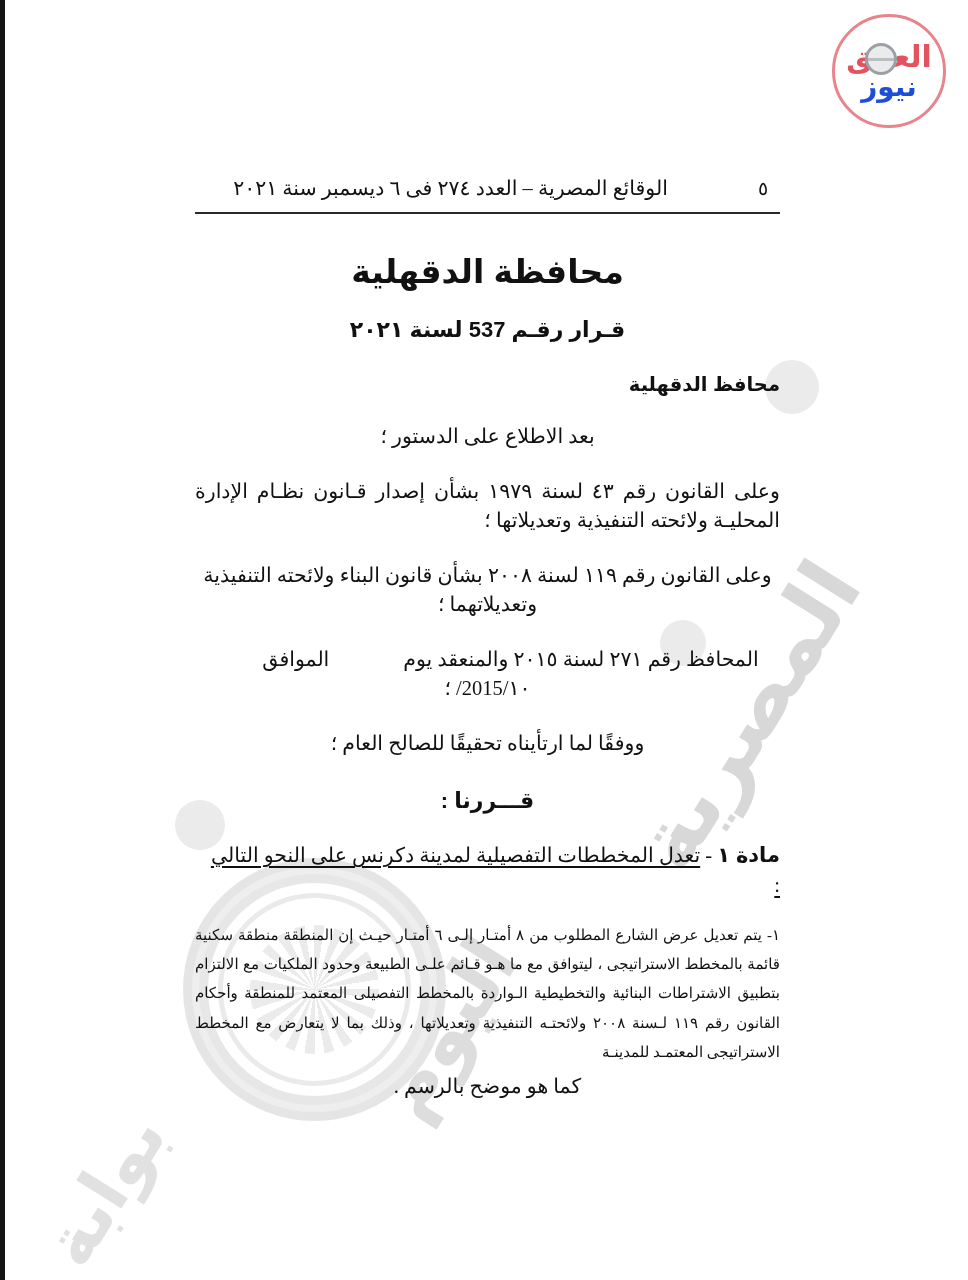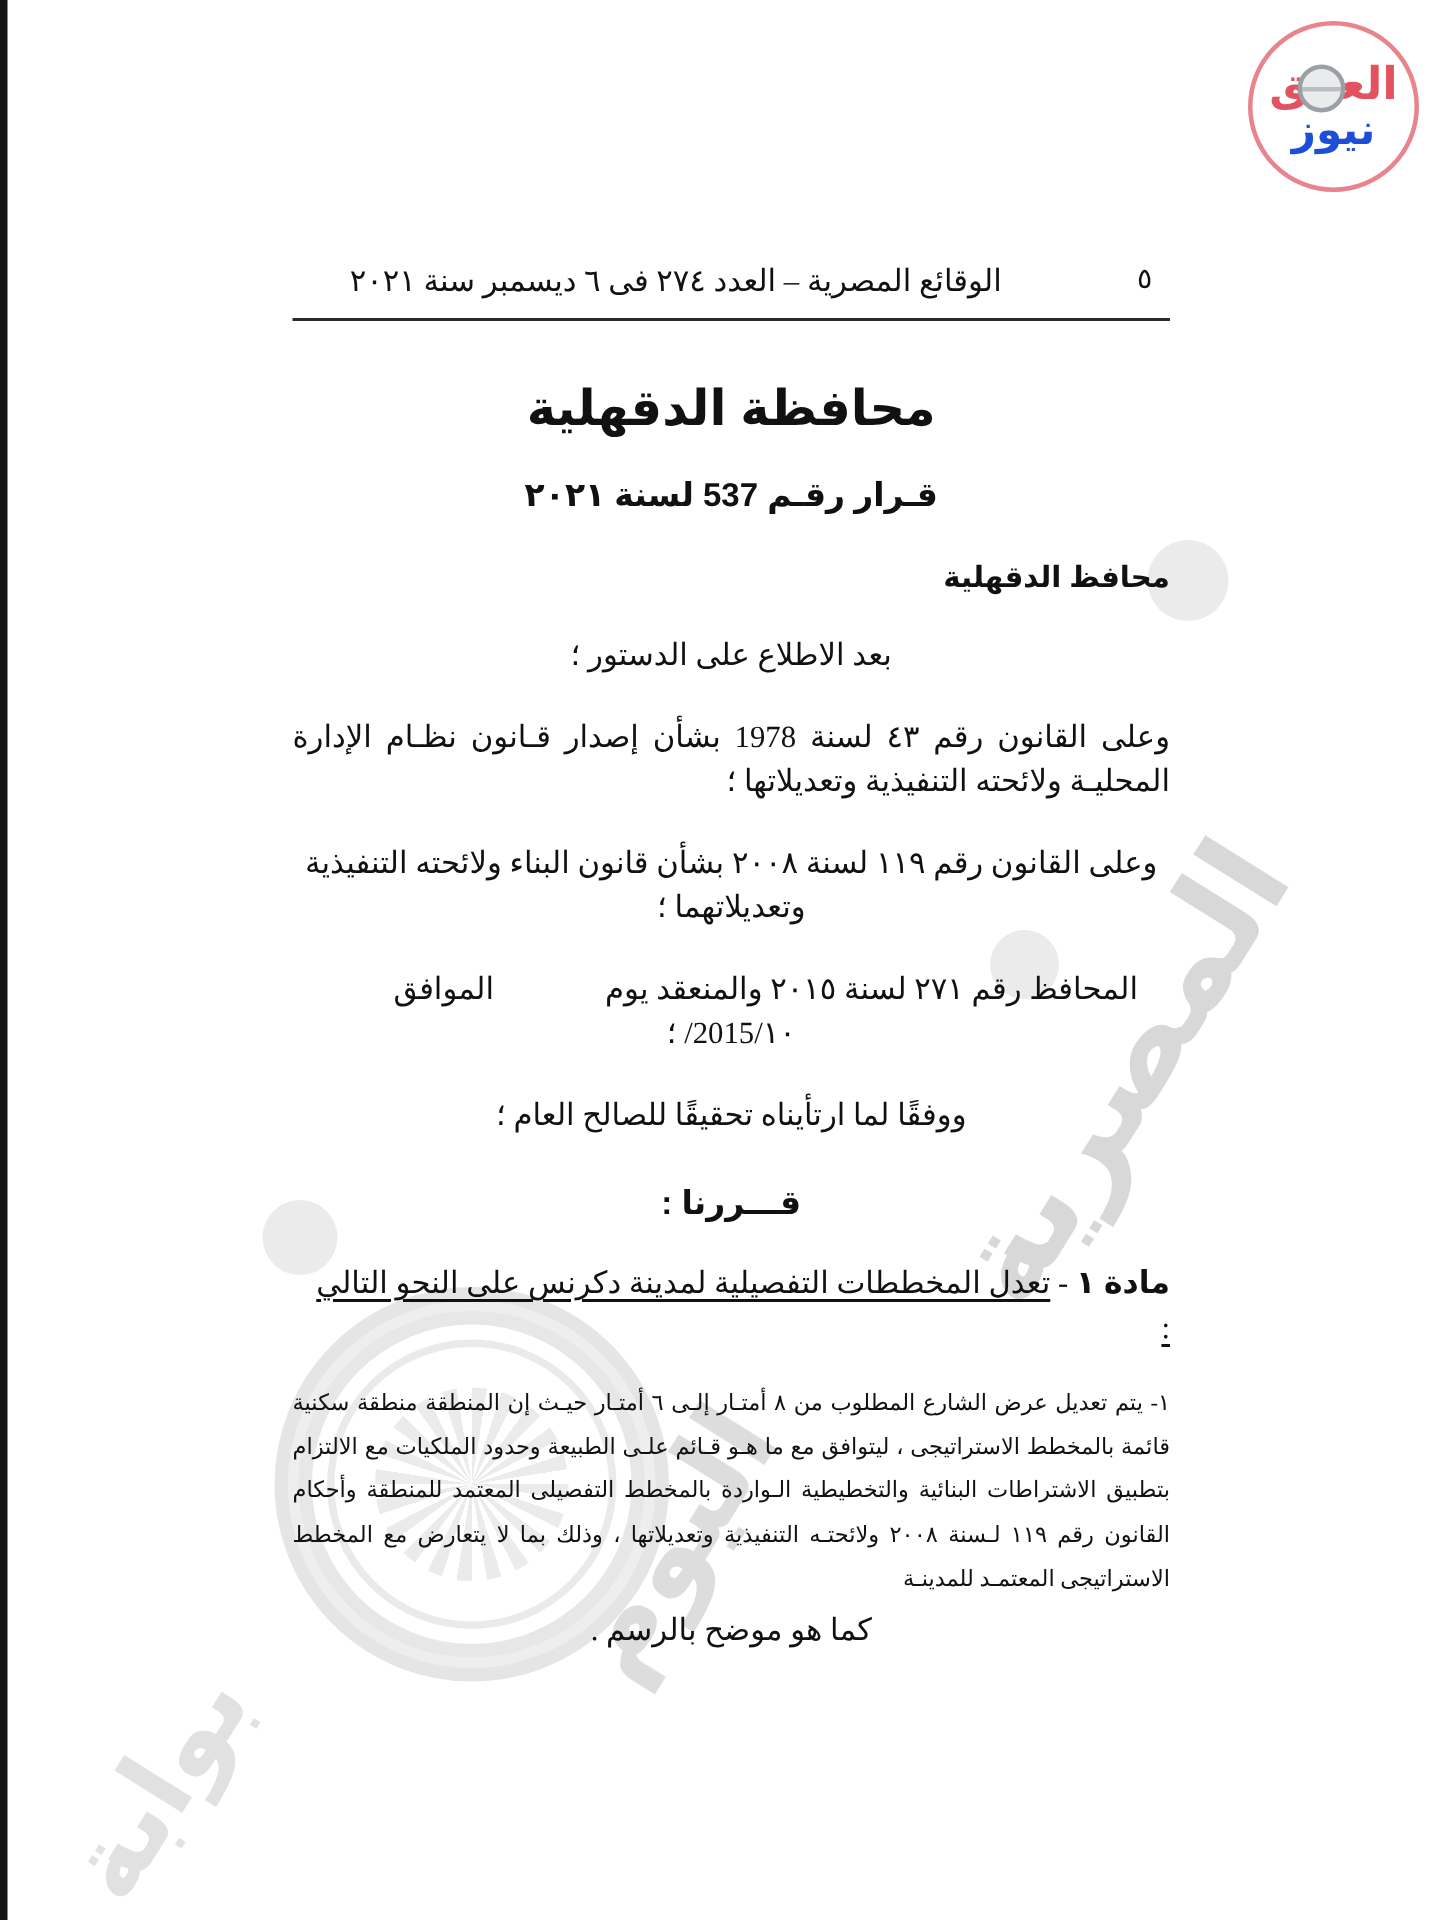--- a/index.html
+++ b/index.html
@@ -161,21 +161,21 @@
   
   .content {
     position: relative;
     z-index: 2;
     padding: 0 188px 0 190px;
   }
 
   .running-head {
     display: flex;
     flex-direction: row-reverse;
-    align-items: flex-start;
+    align-items: flex-end;
     justify-content: space-between;
     padding-top: 176px;
     font-size: 20.5px;
     line-height: 1.2;
   }
 
   .rh-title {
     flex: 1;
     text-align: center;
     padding-right: 52px;
@@ -312,21 +312,21 @@
     <div class="rule"></div>
 
     <div class="doc-title">محافظة الدقهلية</div>
 
     <div class="doc-subtitle">قـرار رقـم 537 لسنة ٢٠٢١</div>
 
     <div class="signer">محافظ الدقهلية</div>
 
     <div class="para centered">بعد الاطلاع على الدستور ؛</div>
 
-    <div class="para justified">وعلى القانون رقم ٤٣ لسنة 1978 بشأن إصدار قـانون نظـام الإدارة المحليـة ولائحته التنفيذية وتعديلاتها ؛</div>
+    <div class="para justified">وعلى القانون رقم ٤٣ لسنة ١٩٧٩ بشأن إصدار قـانون نظـام الإدارة المحليـة ولائحته التنفيذية وتعديلاتها ؛</div>
 
     <div class="para centered">وعلى القانون رقم ١١٩ لسنة ٢٠٠٨ بشأن قانون البناء ولائحته التنفيذية وتعديلاتهما ؛</div>
 
 
     <div class="para centered">
       <span>المحافظ رقم ٢٧١ لسنة ٢٠١٥ والمنعقد يوم</span><span class="gap-wide"></span><span>الموافق</span><span class="gap-med"></span><span>2015/١٠/</span>
       <span>؛</span>
     </div>
 
     <div class="para centered">ووفقًا لما ارتأيناه تحقيقًا للصالح العام ؛</div>

